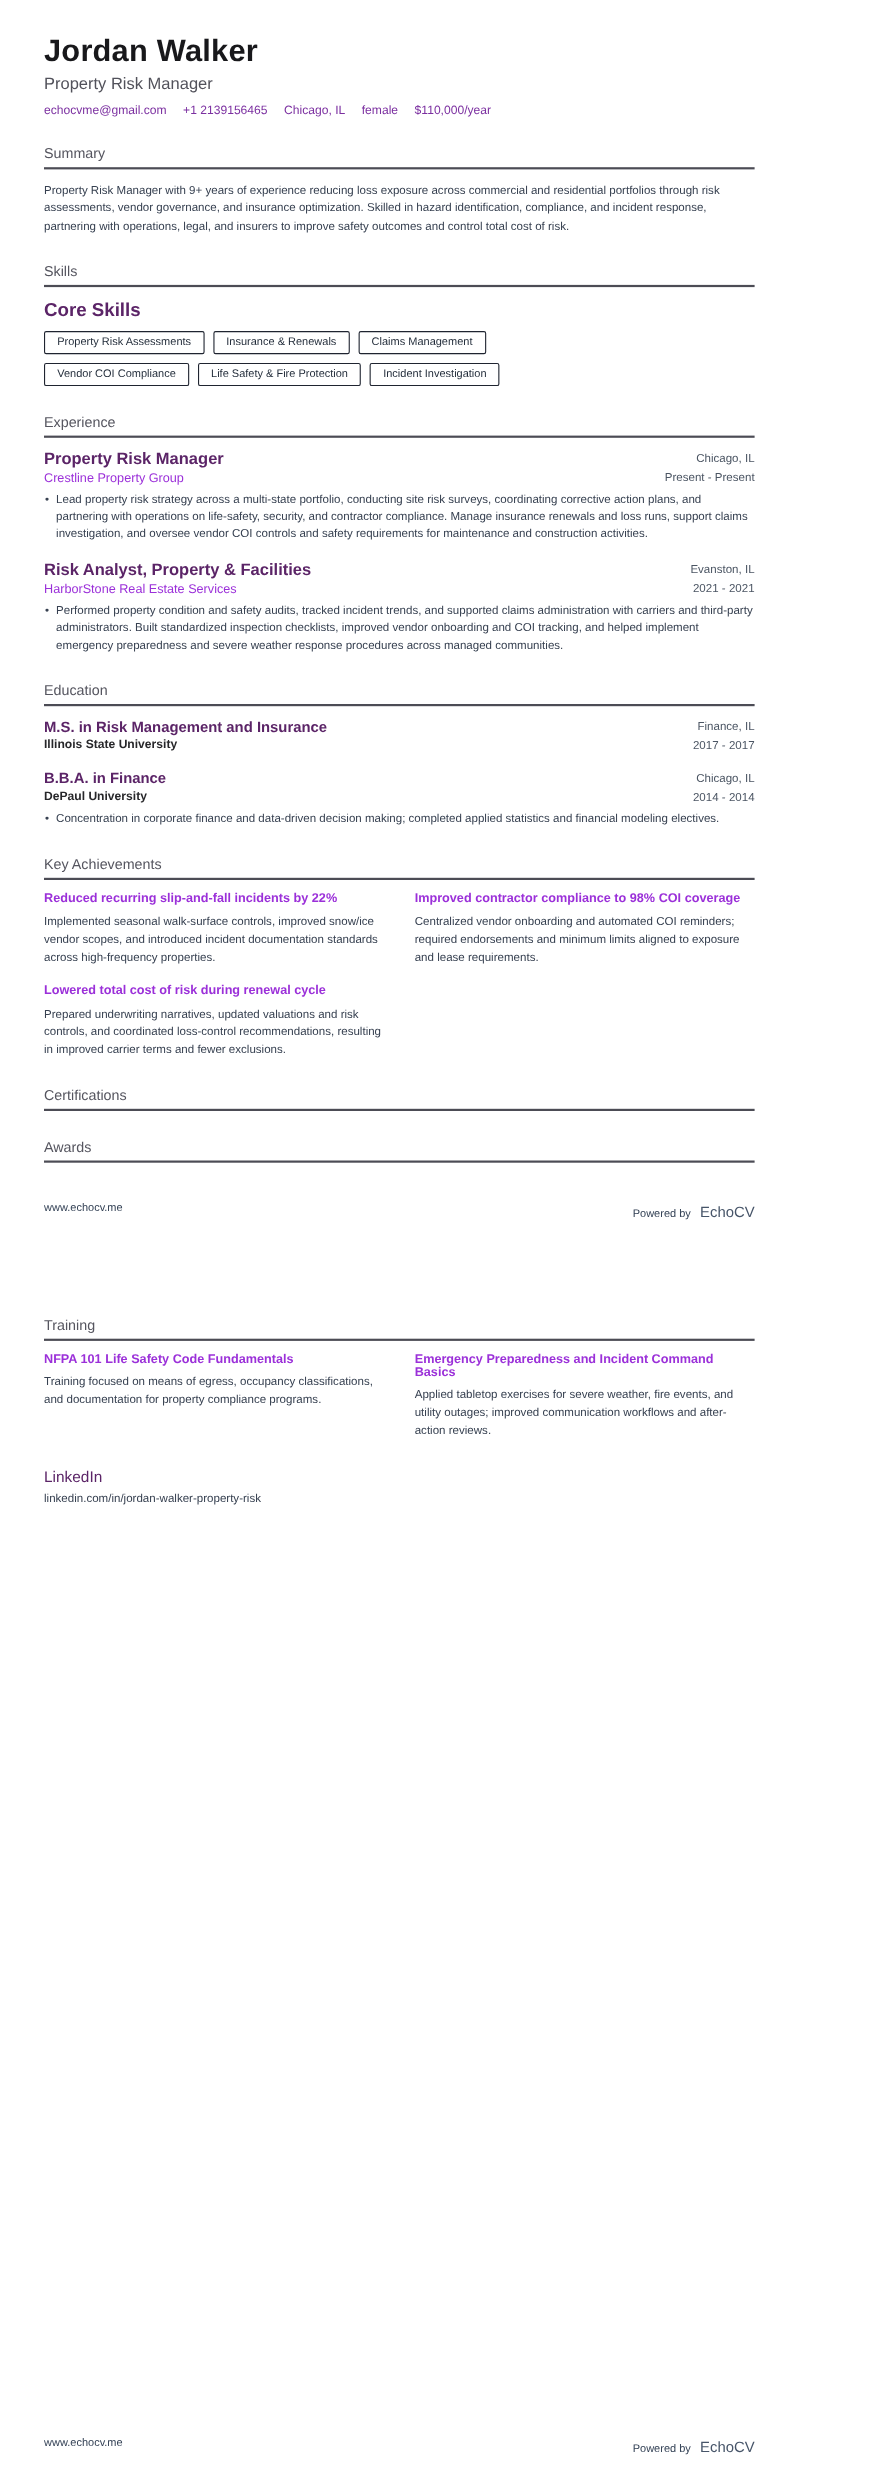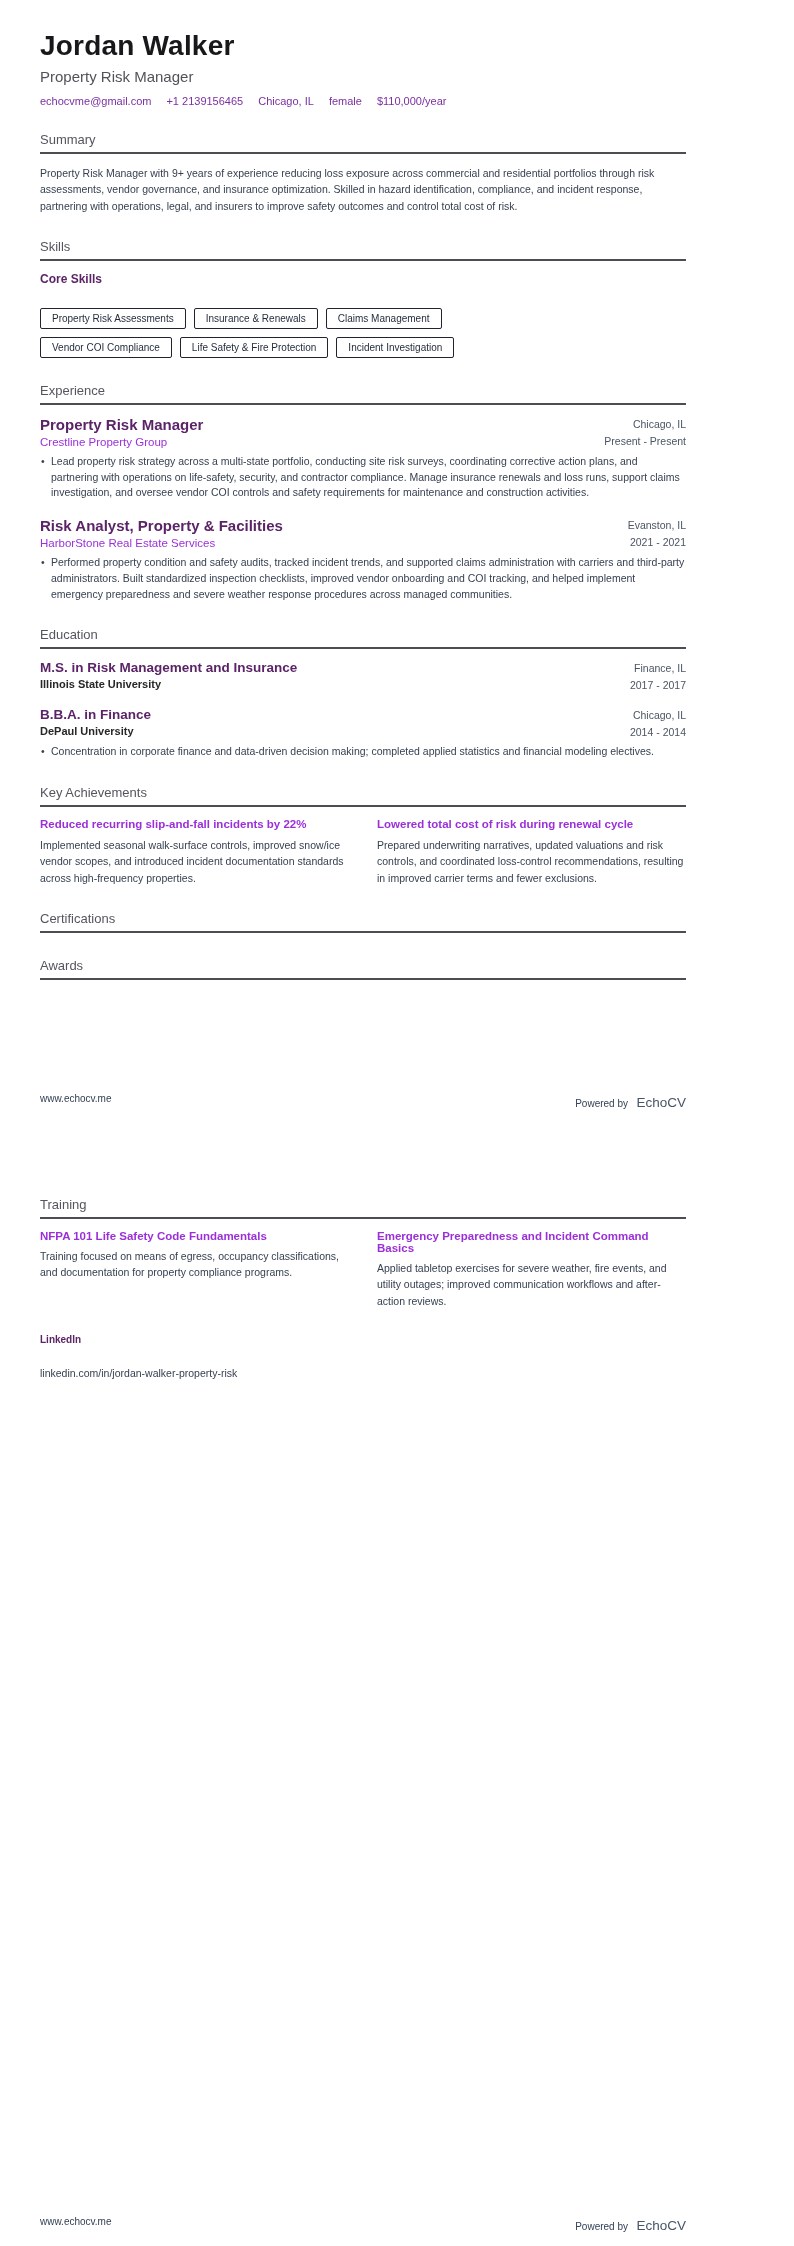--- a/index.html
+++ b/index.html
@@ -23,21 +23,21 @@
   .sec { margin-top:25px; }
   .sec-h {
     font-size:13px; color:#55555f; padding-bottom:5px;
     border-bottom:2px solid #4c4c55; margin-bottom:11px; font-weight:400;
   }
 
   
   .summary-text { font-size:10.5px; line-height:1.55; color:#374151; }
 
   
-  .skills-group-label { font-size:12px; font-weight:700; color:#5b2467; margin-bottom:22px; }
+  .skills-group-label { font-size:17px; font-weight:700; color:#5b2467; margin-bottom:9px; }
   .chips { display:flex; flex-wrap:wrap; gap:8px; max-width:462px; }
   .chip {
     border:1px solid #1f2430; background:#fff; color:#1f2937;
     font-size:10px; padding:4px 11px; border-radius:2px; white-space:nowrap;
   }
 
   
   .entry { margin-bottom:16px; }
   .entry:last-child { margin-bottom:0; }
   .entry-head { display:flex; justify-content:space-between; align-items:flex-start; }
@@ -56,22 +56,22 @@
   ul.bullets li::before { content:"•"; position:absolute; left:1px; top:0; color:#374151; }
 
   
   .grid2 { display:grid; grid-template-columns:1fr 1fr; column-gap:28px; row-gap:16px; }
   .ach-title { font-size:11.5px; font-weight:700; color:#9b30d9; margin-bottom:7px; }
   .ach-text { font-size:10.5px; line-height:1.55; color:#374151; max-width:352px; }
   .cert-name { font-size:11px; font-weight:700; color:#5b2467; }
   .cert-issuer { font-size:10.5px; color:#374151; margin-top:4px; }
   .train-title { font-size:11.5px; font-weight:700; color:#9b30d9; margin-bottom:6px; }
   .train-text { font-size:10.5px; line-height:1.55; color:#374151; max-width:352px; }
-  .online-label { font-size:10px; font-weight:700; color:#5b2467; }
-  .online-url { font-size:10.5px; color:#374151; margin-top:22px; }
+  .online-label { font-size:14px; font-weight:400; color:#5b2467; }
+  .online-url { font-size:10.5px; color:#374151; margin-top:6px; }
 
   
   .page-footer {
     position:absolute; left:40px; right:40px; bottom:12px;
     display:flex; justify-content:space-between; align-items:flex-start;
   }
   .footer-site { font-size:10px; color:#334155; }
   .footer-powered { font-size:10px; color:#334155; }
   .footer-brand { font-size:13.5px; color:#475569; font-weight:500; margin-left:4px; }
 </style>
@@ -181,20 +181,24 @@
     </div>
 
     <div class="sec">
       <div class="sec-h">Key Achievements</div>
       <div class="grid2">
         <div>
           <div class="ach-title">Reduced recurring slip-and-fall incidents by 22%</div>
           <div class="ach-text">Implemented seasonal walk-surface controls, improved snow/ice vendor scopes, and introduced incident documentation standards across high-frequency properties.</div>
         </div>
         <div>
+          <div class="ach-title">Improved contractor compliance to 98% COI coverage</div>
+          <div class="ach-text">Centralized vendor onboarding and automated COI reminders; required endorsements and minimum limits aligned to exposure and lease requirements.</div>
+        </div>
+        <div>
           <div class="ach-title">Lowered total cost of risk during renewal cycle</div>
           <div class="ach-text">Prepared underwriting narratives, updated valuations and risk controls, and coordinated loss-control recommendations, resulting in improved carrier terms and fewer exclusions.</div>
         </div>
       </div>
     </div>
 
     <div class="sec">
       <div class="sec-h">Certifications</div>
     </div>
 

